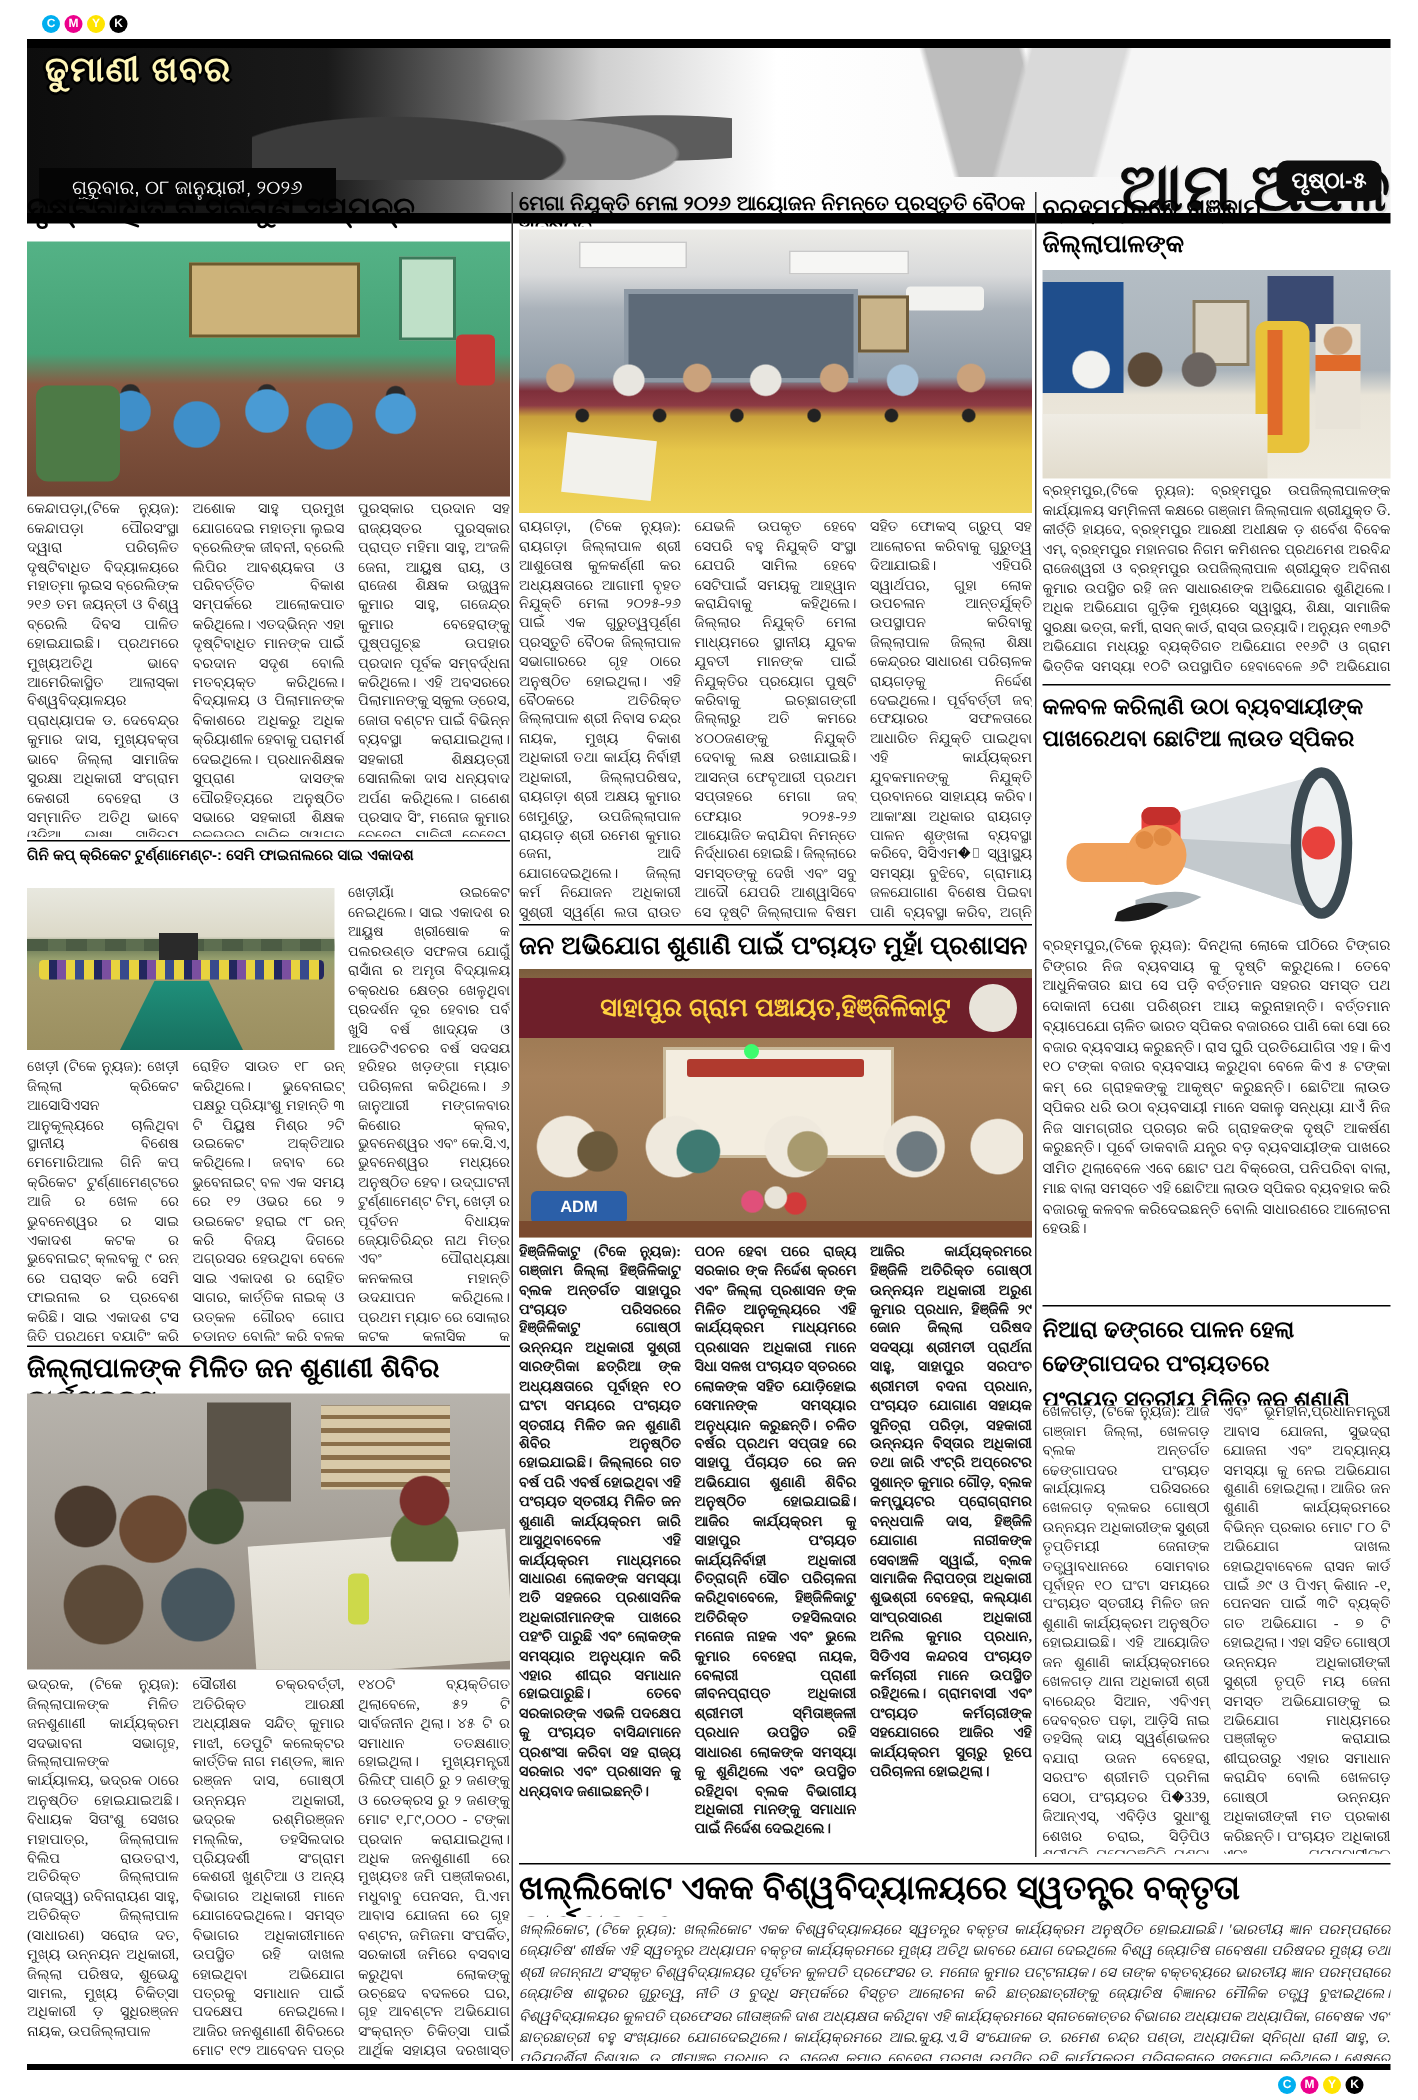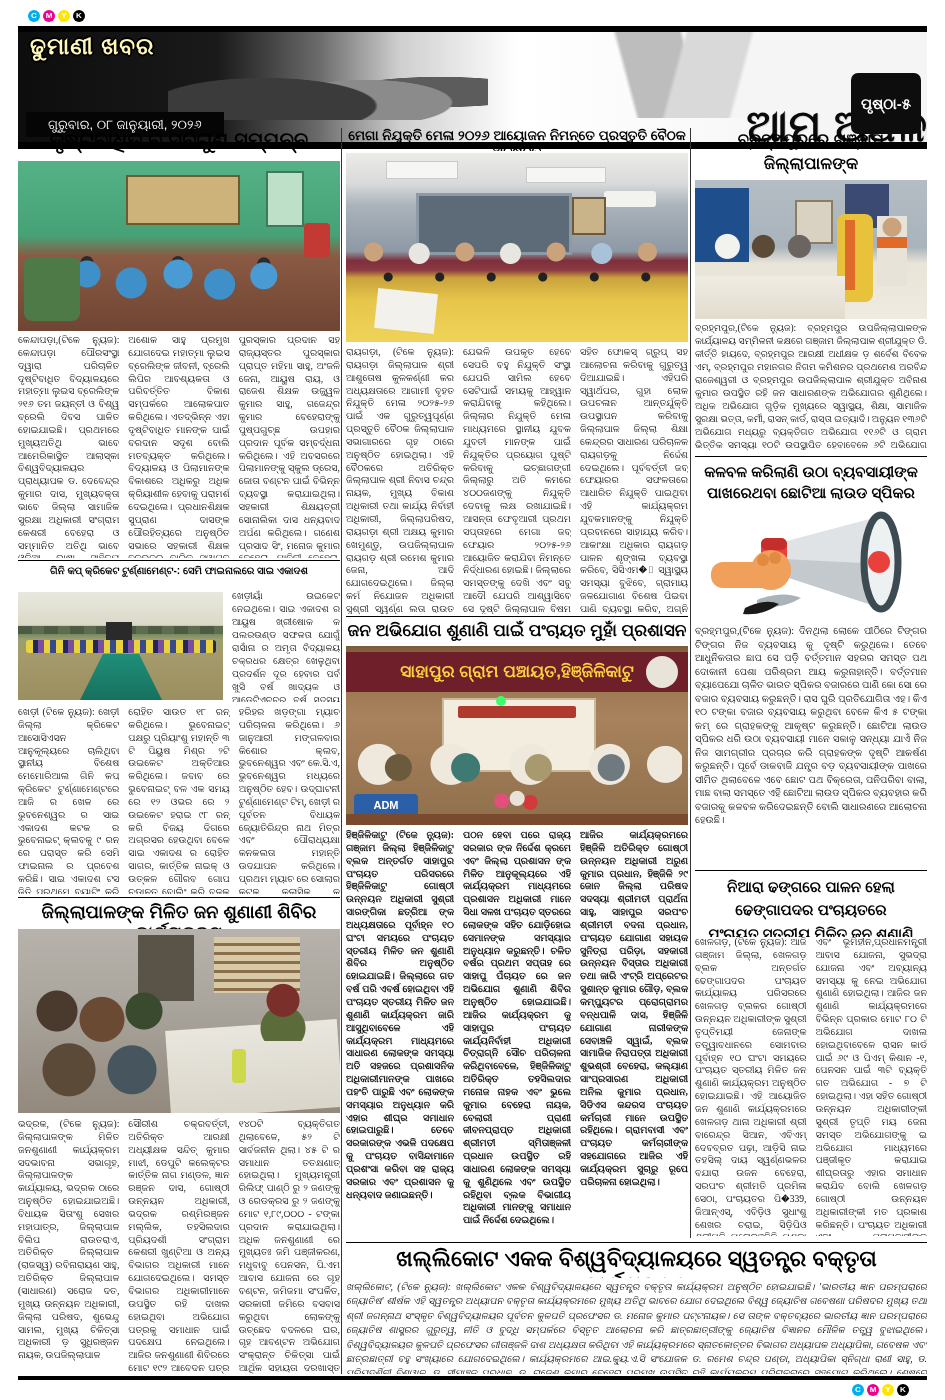--- a/index.html
+++ b/index.html
@@ -10,27 +10,27 @@
   .dot-c{background:#00aeef;} .dot-m{background:#ec008c;} .dot-y{background:#ffe400;color:#fff;} .dot-k{background:#000;}
   
   .hdr{position:absolute;left:18px;top:26px;width:909px;height:99px;}
   .bar{height:6px;background:#000;}
   .banner{position:relative;height:110px;background:linear-gradient(90deg,#0d0d0d 0%,#1a1a1a 22%,#6a6a6a 33%,#cfcfcf 42%,#ffffff 55%,#f2f2f2 100%);overflow:hidden;}
   .art1{position:absolute;left:150px;top:18px;width:320px;height:70px;background:radial-gradient(ellipse at 30% 80%,#3b3b3b 0 35%,transparent 36%),radial-gradient(ellipse at 62% 75%,#8b8b8b 0 30%,transparent 31%),radial-gradient(ellipse at 85% 60%,#5c5c5c 0 25%,transparent 26%);}
   .art2{position:absolute;right:0;top:0;width:420px;height:86px;background:linear-gradient(105deg,transparent 40%,#d9d9d9 41% 55%,#f5f5f5 56%),linear-gradient(255deg,transparent 55%,#bdbdbd 56% 70%,transparent 71%);}
   .masthead{position:absolute;left:12px;top:3px;font:700 23px/1 "Liberation Sans",sans-serif;color:#fff6b8;text-shadow:-2px 0 #000,2px 0 #000,0 -2px #000,0 2px #000,1px 1px 0 #000;letter-spacing:1px;}
   .dateline{position:absolute;left:8px;bottom:5px;background:#050505;color:#fff;font:400 13px/1 "Liberation Sans",sans-serif;padding:6px 22px;}
   .ptitle{position:absolute;left:0;right:0;top:24px;text-align:right;font:900 44px/1 "Liberation Sans",sans-serif;color:#0a0a0a;text-shadow:1px 1px 0 #dadada;margin-top:48px;}
-  .pagebadge{position:absolute;right:6px;bottom:8px;background:#0d0d0d;color:#fff;font:700 15px/1 "Liberation Sans",sans-serif;padding:23px 10px;border-radius:7px;}
+  .pagebadge{position:absolute;right:6px;bottom:8px;background:#0d0d0d;color:#fff;font:700 15px/1 "Liberation Sans",sans-serif;padding:6px 10px;border-radius:7px;}
   
   .vr{position:absolute;width:1px;background:#333;}
   .hrule{position:absolute;background:#000;}
   
   .abs{position:absolute;overflow:hidden;}
-  .head{font-family:"Liberation Sans",sans-serif;font-weight:700;text-align:center;color:#000;}
+  .head{font-family:"Liberation Sans",sans-serif;font-weight:700;color:#000;}
   .rule-top{border-top:1.5px solid #000;padding-top:4px;}
   .cols{display:flex;gap:9px;height:100%;}
   .col{flex:1;text-align:justify;font-size:9.6px;line-height:1.34;overflow:hidden;}
   .single{text-align:justify;font-size:9.8px;line-height:1.38;overflow:hidden;}
   .photo{position:absolute;overflow:hidden;}
   .photo i{position:absolute;display:block;font-style:normal;}
   .serif-it{font-style:italic;}
 </style>
 </head>
 <body>

